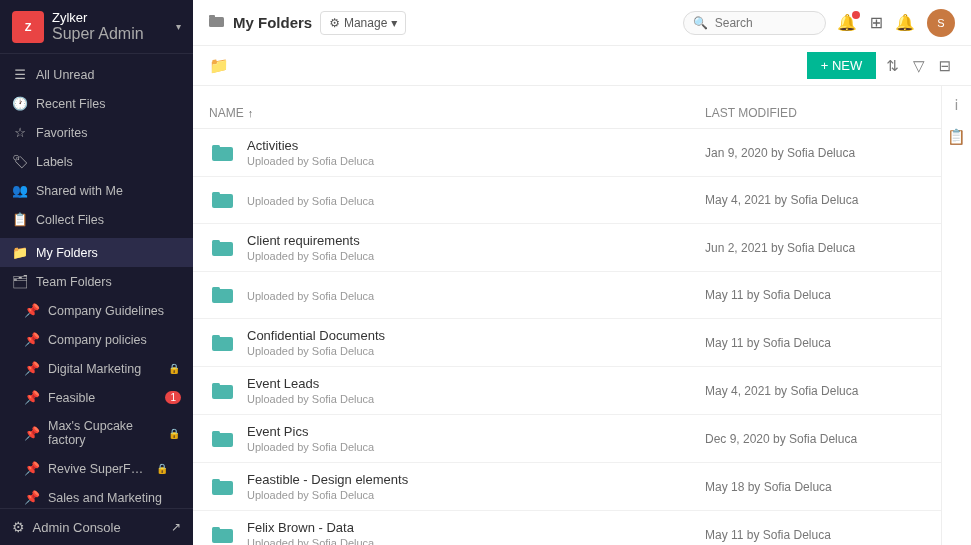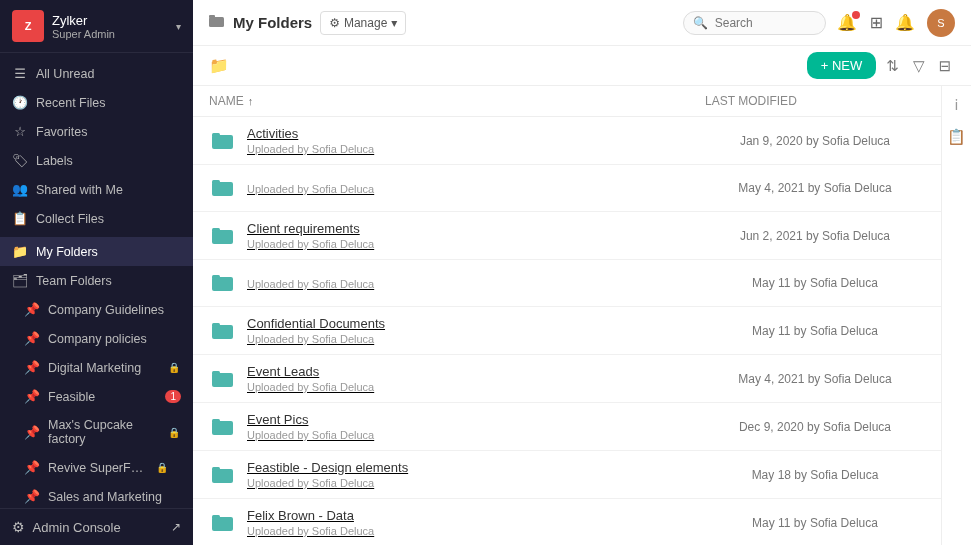--- a/index.html
+++ b/index.html
@@ -4,21 +4,21 @@
   <style>
     * { box-sizing: border-box; margin: 0; padding: 0; }
     body { font-family: -apple-system, BlinkMacSystemFont, 'Segoe UI', sans-serif; font-size: 13px; background: #f5f5f5; display: flex; height: 545px; overflow: hidden; }
 
     
     .sidebar { width: 193px; background: #1a1a2e; color: #ccc; display: flex; flex-direction: column; height: 100%; flex-shrink: 0; }
     .sidebar-header { padding: 10px 12px; display: flex; align-items: center; justify-content: space-between; border-bottom: 1px solid #2a2a3e; }
     .sidebar-logo { width: 32px; height: 32px; background: #e94444; border-radius: 4px; display: flex; align-items: center; justify-content: center; color: white; font-weight: bold; font-size: 11px; flex-shrink: 0; }
     .sidebar-user { margin-left: 8px; flex: 1; }
     .sidebar-user-name { color: #fff; font-weight: 400; font-size: 13px; }
-    .sidebar-user-role { color: #aaa; font-size: 11px; }
+    .sidebar-user-role { color: #aaa; font-size: 16px; }
     .sidebar-chevron { color: #aaa; font-size: 10px; }
 
     .sidebar-nav { flex: 1; overflow-y: auto; padding: 6px 0; }
     .sidebar-nav::-webkit-scrollbar { width: 4px; }
     .sidebar-nav::-webkit-scrollbar-thumb { background: #444; }
 
     .nav-item { display: flex; align-items: center; padding: 7px 12px; cursor: pointer; color: #bbb; font-size: 12.5px; gap: 8px; }
     .nav-item.active { background: #2c2c4a; color: #fff; }
     .nav-item .icon { width: 16px; text-align: center; font-size: 13px; flex-shrink: 0; }
     .nav-item .label { flex: 1; }
@@ -39,39 +39,39 @@
     .topbar-actions { display: flex; align-items: center; gap: 12px; }
     .search-box { display: flex; align-items: center; border: 1px solid #ddd; border-radius: 16px; padding: 4px 10px; gap: 6px; background: #fafafa; }
     .search-box input { border: none; background: transparent; outline: none; font-size: 12px; width: 100px; color: #555; }
     .icon-btn { cursor: pointer; color: #666; font-size: 16px; position: relative; }
     .notif-dot { position: absolute; top: -2px; right: -2px; width: 8px; height: 8px; background: #e94444; border-radius: 50%; }
     .avatar { width: 28px; height: 28px; border-radius: 50%; background: #c87941; overflow: hidden; display: flex; align-items: center; justify-content: center; color: white; font-size: 11px; }
 
     
     .subtoolbar { display: flex; align-items: center; padding: 6px 16px; background: #fff; border-bottom: 1px solid #eee; gap: 6px; justify-content: flex-end; }
     .subtoolbar-left { margin-right: auto; color: #666; }
-    .new-btn { background: #00b894; color: white; border: none; border-radius: 10px; padding: 6px 14px; cursor: pointer; font-size: 13px; font-weight: 500; display: flex; align-items: center; gap: 4px; }
+    .new-btn { background: #00b894; color: white; border: none; border-radius: 0; padding: 6px 14px; cursor: pointer; font-size: 13px; font-weight: 500; display: flex; align-items: center; gap: 4px; }
     .subtoolbar-icon { color: #777; cursor: pointer; font-size: 15px; padding: 2px 4px; }
 
     
-    .table-container { flex: 1; overflow-y: auto; }
+    .table-container { flex: 1; overflow-y: auto; margin-top: 12px; }
     .table-container::-webkit-scrollbar { width: 6px; }
     .table-container::-webkit-scrollbar-thumb { background: #ccc; }
 
     .table-header { display: flex; align-items: center; padding: 8px 16px; border-bottom: 1px solid #eee; background: #fff; position: sticky; top: 0; z-index: 1; }
     .col-name { flex: 1; font-size: 12px; color: #888; font-weight: 500; display: flex; align-items: center; gap: 4px; }
     .col-modified { width: 220px; font-size: 12px; color: #888; font-weight: 500; }
 
     .table-row { display: flex; align-items: center; padding: 9px 16px; border-bottom: 1px solid #f0f0f0; cursor: pointer; }
     .row-icon { width: 28px; height: 28px; display: flex; align-items: center; justify-content: center; margin-right: 10px; flex-shrink: 0; }
     .folder-icon-svg { width: 22px; height: 18px; }
-    .row-info { flex: 1; text-decoration: underline; }
+    .row-info { flex: 1; }
     .row-name { font-size: 13px; color: #333; font-weight: 500; }
     .row-sub { font-size: 11px; color: #999; margin-top: 2px; }
-    .row-modified { width: 220px; font-size: 12px; color: #777; text-align: center; }
+    .row-modified { width: 220px; font-size: 12px; color: #777; }
 
     
     .right-panel { width: 30px; background: #fff; border-left: 1px solid #eee; display: flex; flex-direction: column; align-items: center; padding: 8px 0; gap: 14px; }
     .right-panel-icon { color: #999; cursor: pointer; font-size: 15px; }
 
     .sort-arrow { font-size: 11px; color: #666; }
   </style>
 </head>
 <body>
 

